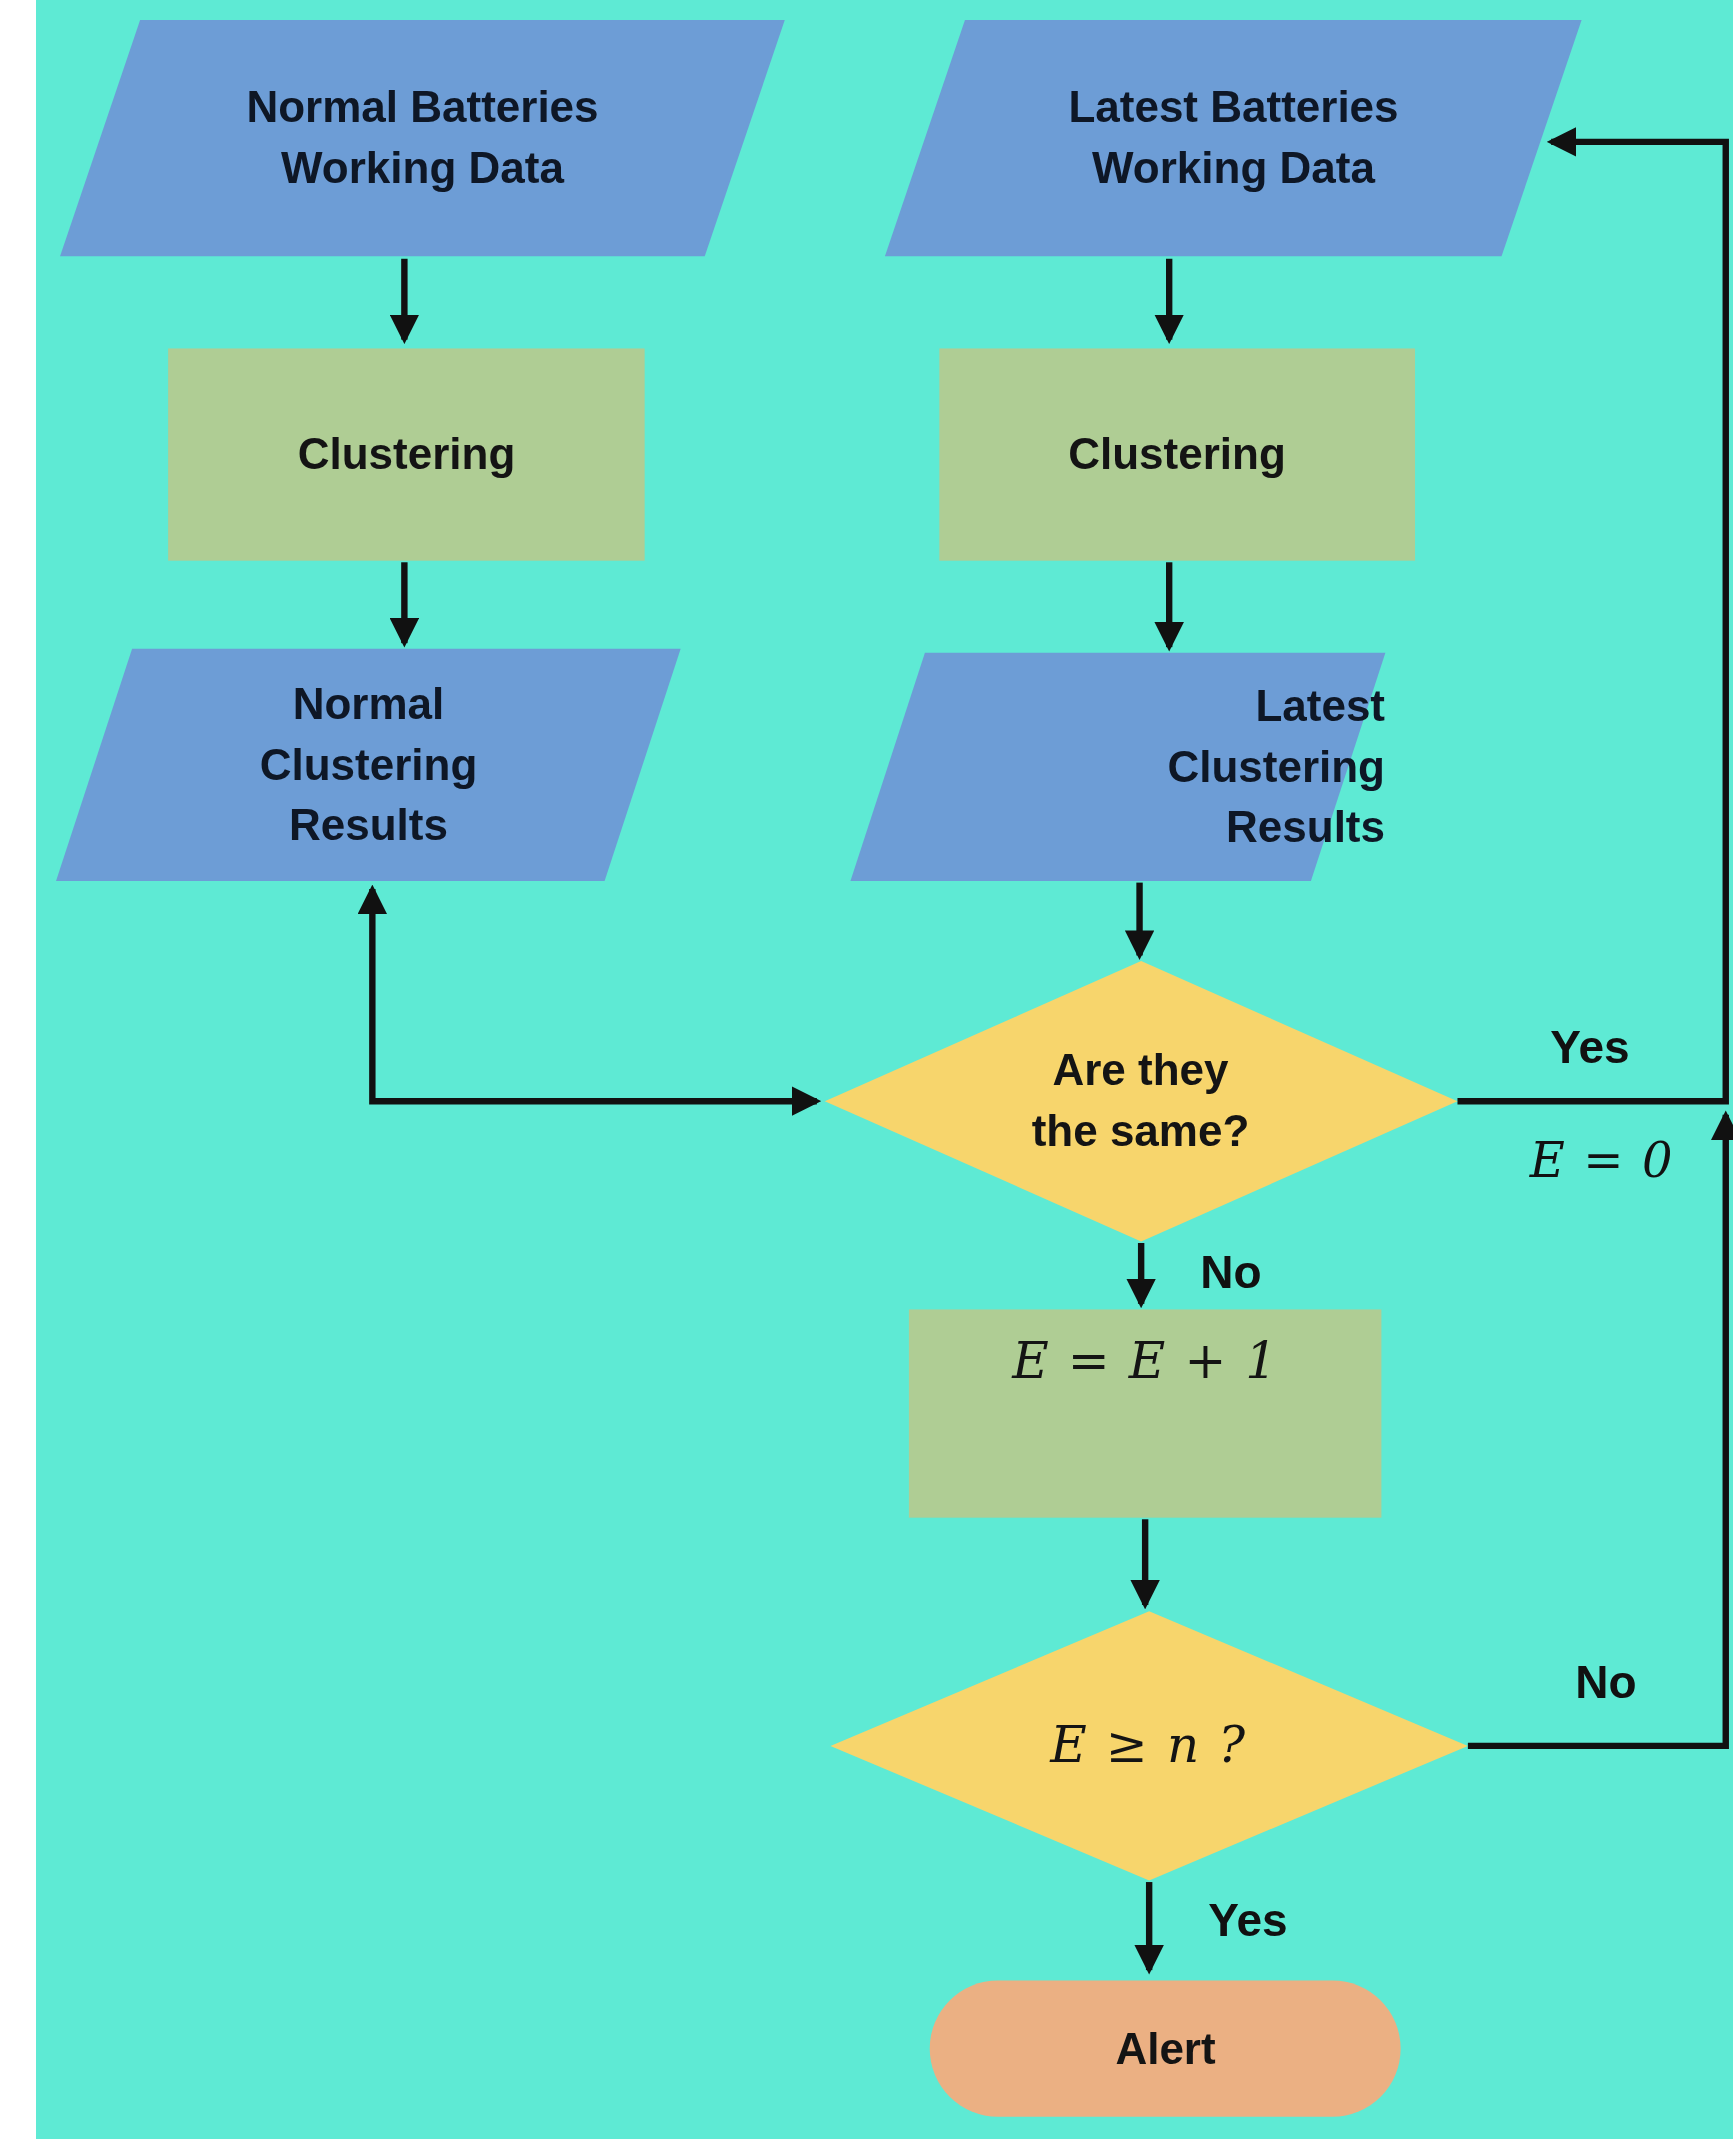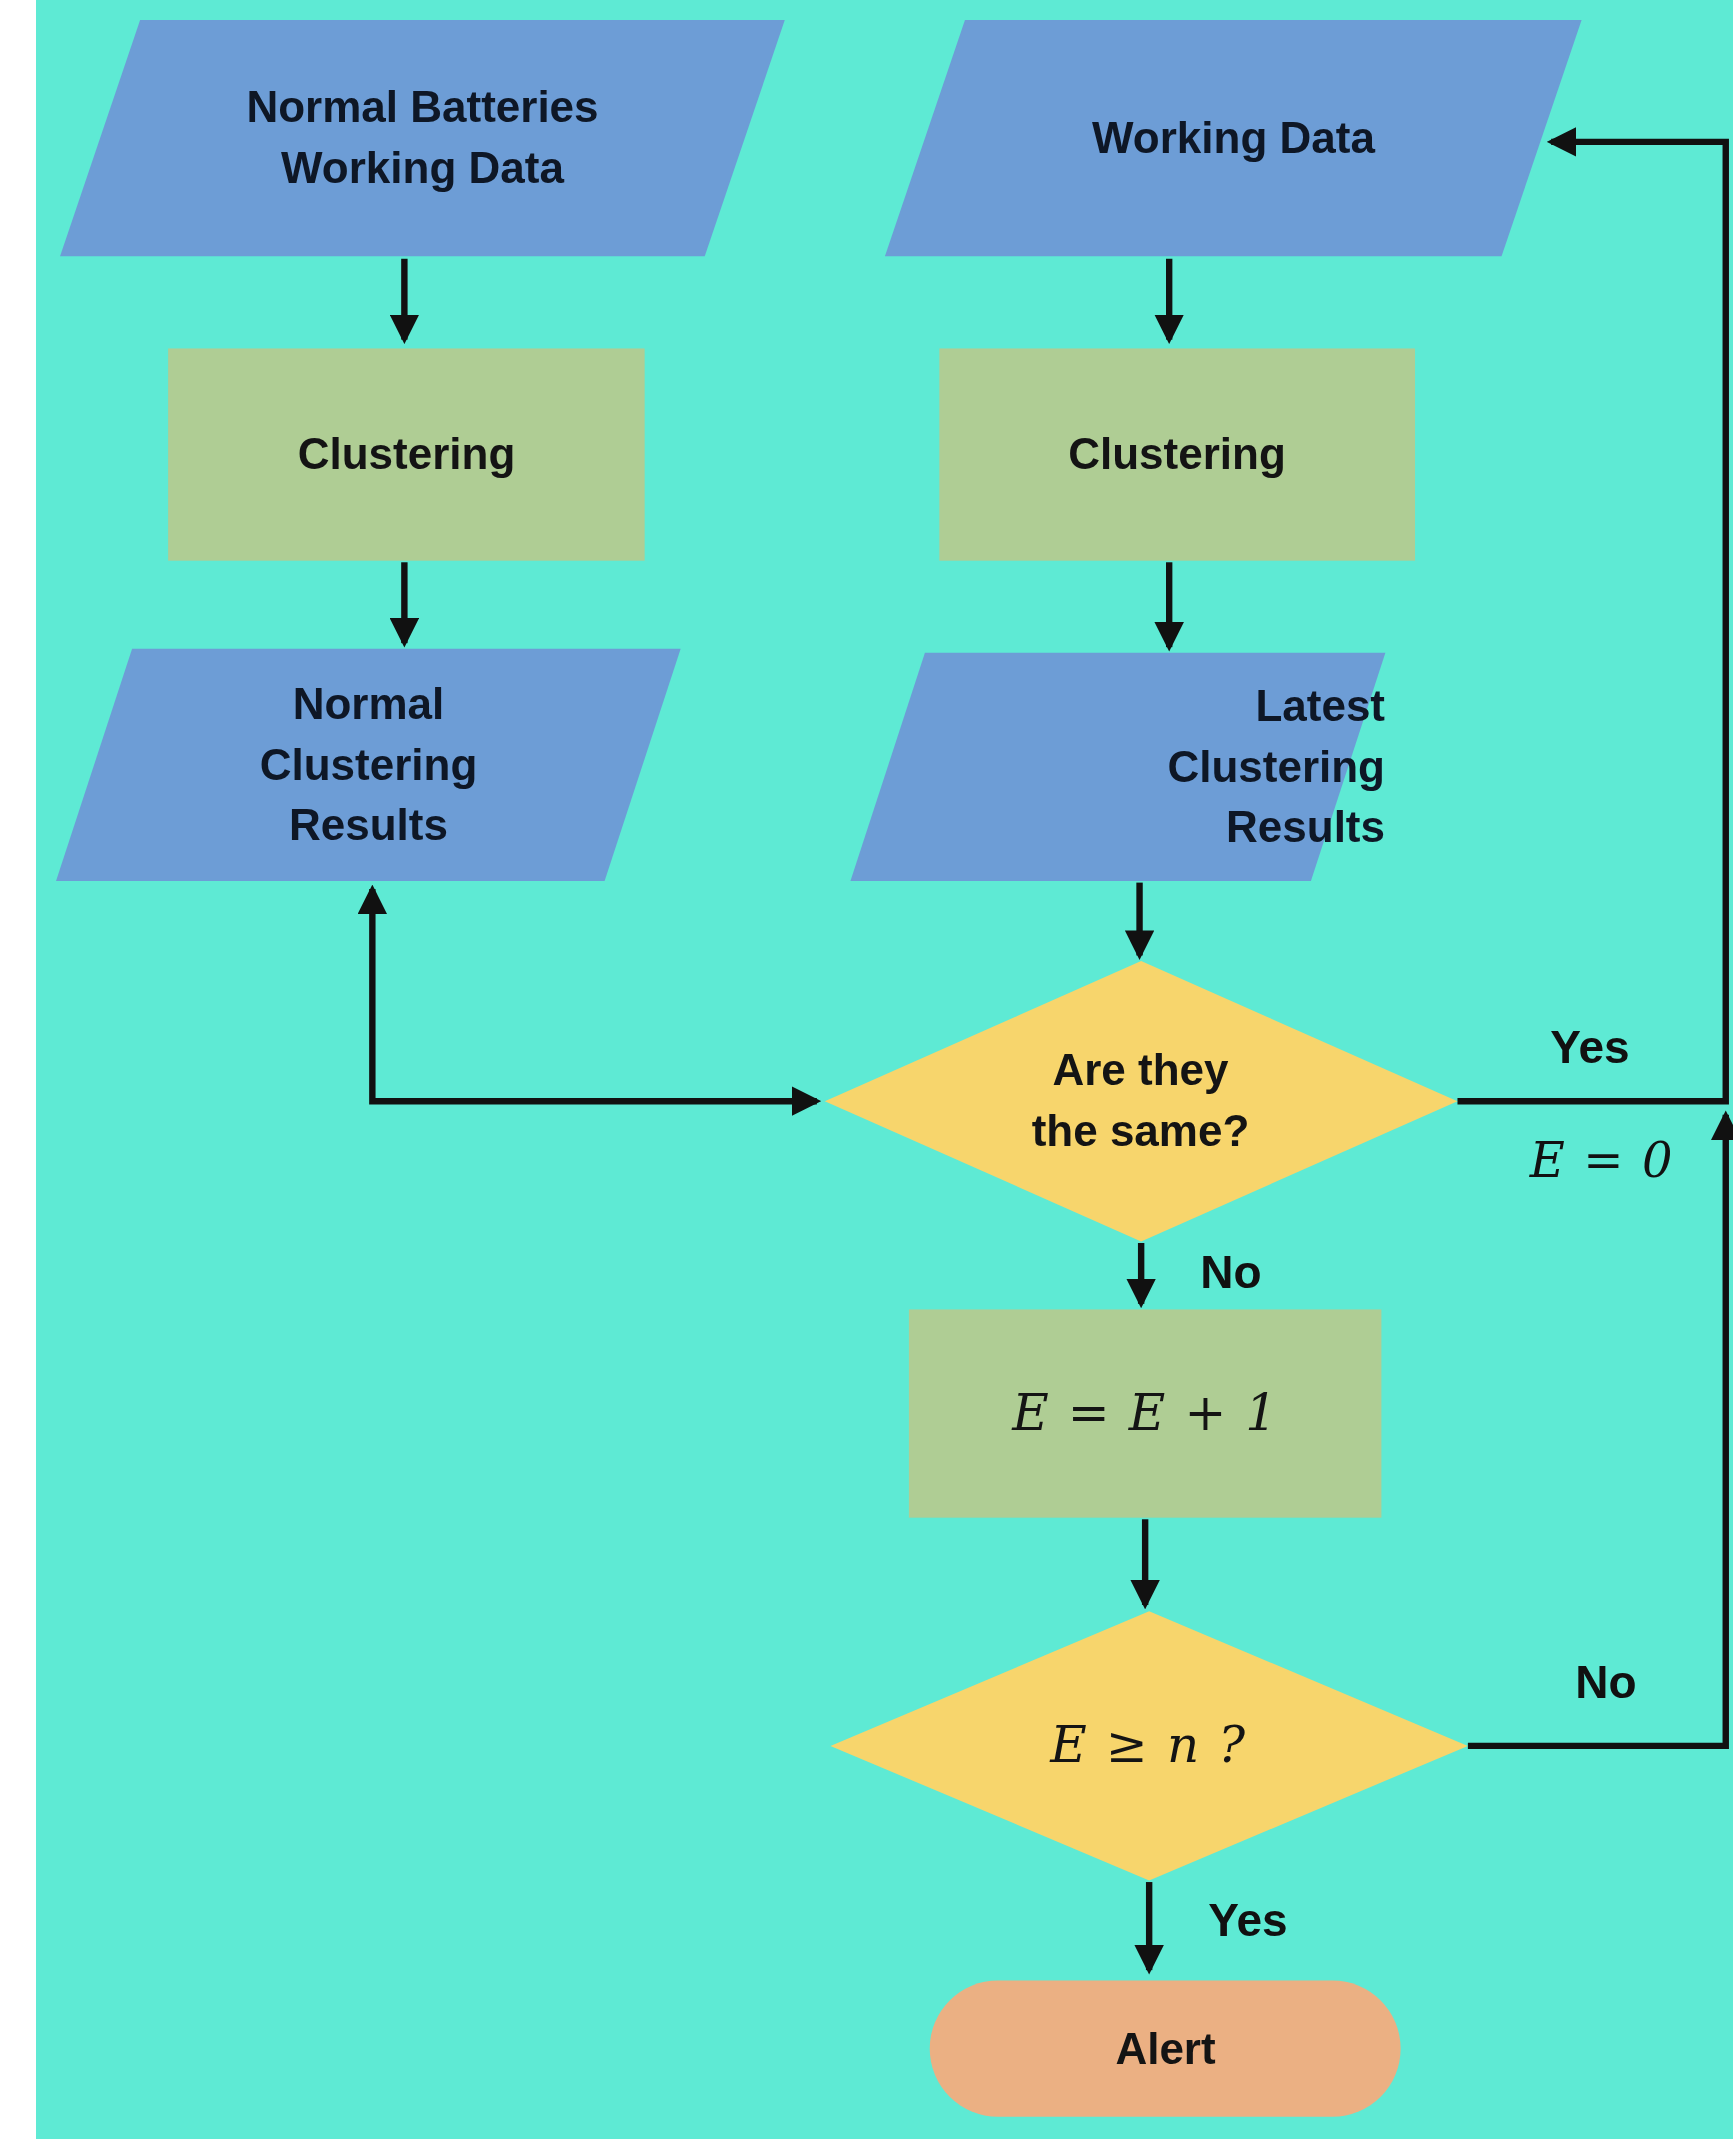--- a/index.html
+++ b/index.html
@@ -76,20 +76,21 @@
     <polygon points="1390,2012 1788,2180 1390,2348 992,2180" fill="#F7D56C"></polygon>
     <rect x="1116" y="2473" width="588" height="170" rx="85" ry="85" fill="#EBB083"></rect>
   </svg>
 
   <div class="lbl on-blue" style="left:24px;top:20px;width:725px;height:236px;">
     <span>Normal Batteries</span>
     <span>Working Data</span>
   </div>
 
   <div class="lbl on-blue" style="left:849px;top:20px;width:697px;height:236px;">
+    <span>Latest Batteries</span>
     <span>Working Data</span>
   </div>
 
   <div class="lbl" style="left:132px;top:348px;width:477px;height:212px;">
     <span>Clustering</span>
   </div>
 
   <div class="lbl" style="left:903px;top:348px;width:476px;height:212px;">
     <span>Clustering</span>
   </div>
@@ -104,21 +105,21 @@
     <span>Latest</span>
     <span>Clustering</span>
     <span>Results</span>
   </div>
 
   <div class="lbl" style="left:788px;top:961px;width:633px;height:280px;align-items:center;">
     <span>Are they</span>
     <span>the same?</span>
   </div>
 
-  <div class="lbl math" style="left:873px;top:1309px;width:473px;height:208px;border-radius:28px;">
+  <div class="lbl math" style="left:873px;top:1257px;width:473px;height:208px;border-radius:28px;">
     <span>E = E + 1</span>
   </div>
 
   <div class="lbl" style="left:894px;top:1981px;width:471px;height:136px;">
     <span>Alert</span>
   </div>
 
   <div class="lbl math" style="left:794px;top:1611px;width:637px;height:269px;">
     <span>E ≥ n ?</span>
   </div>

